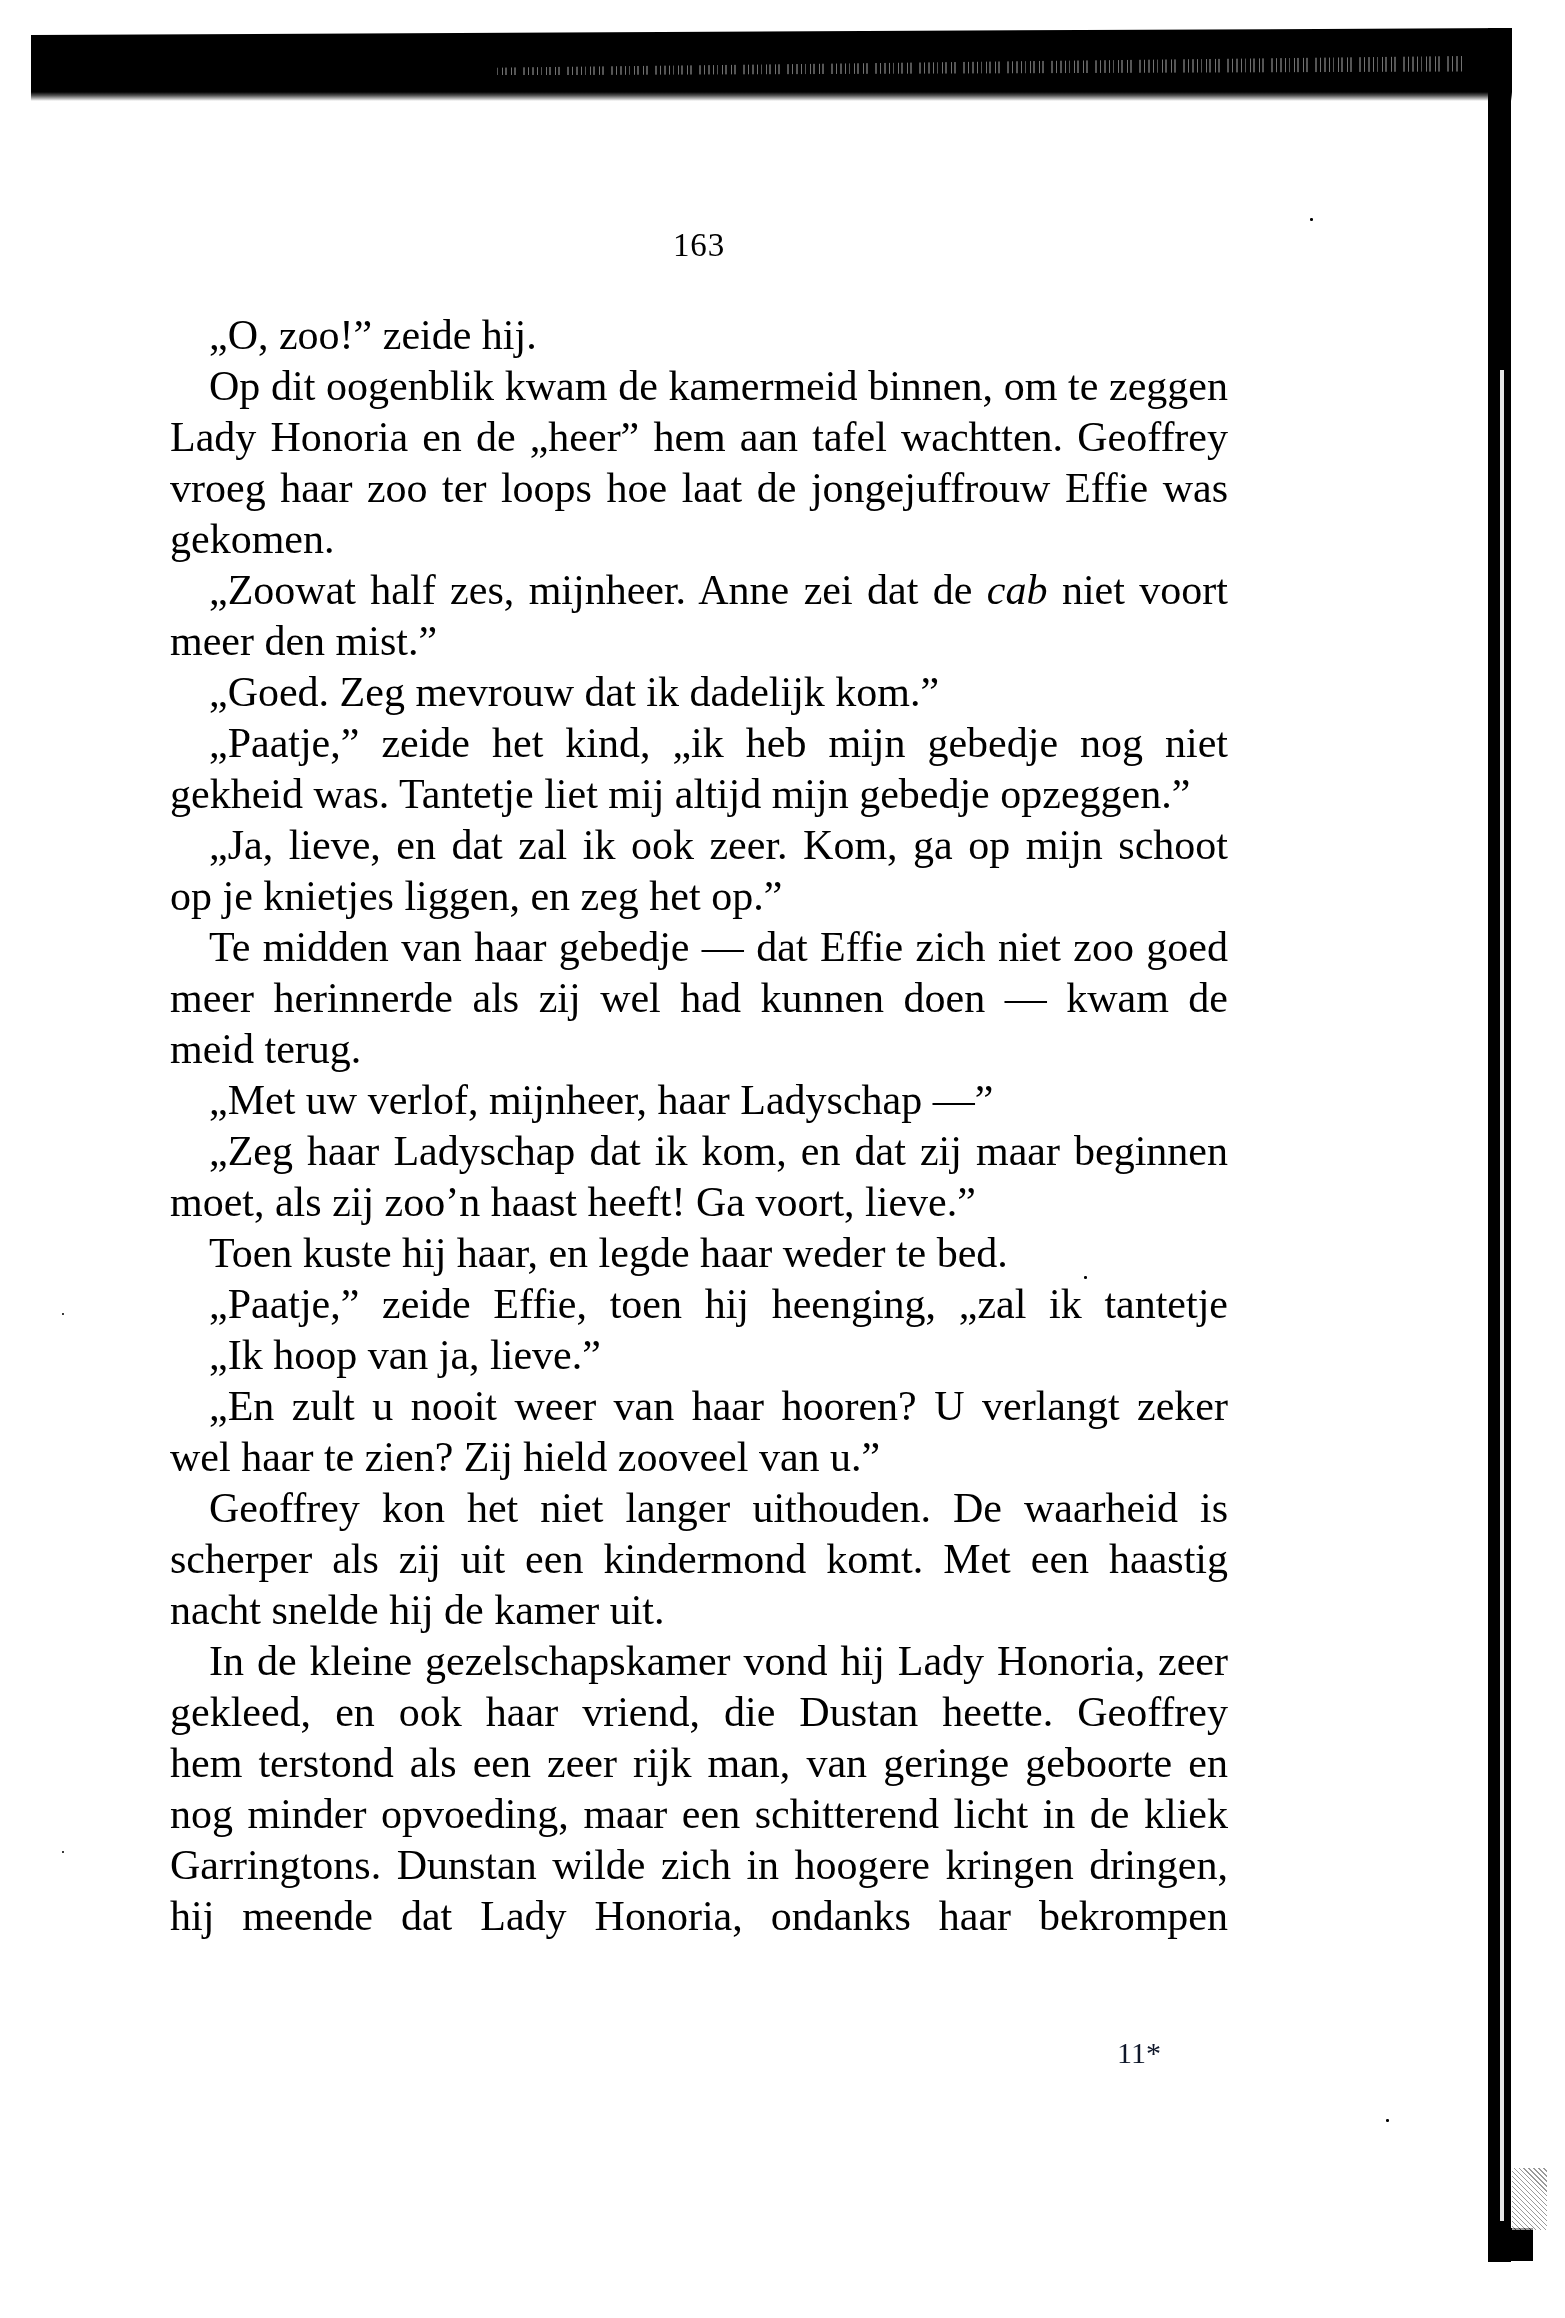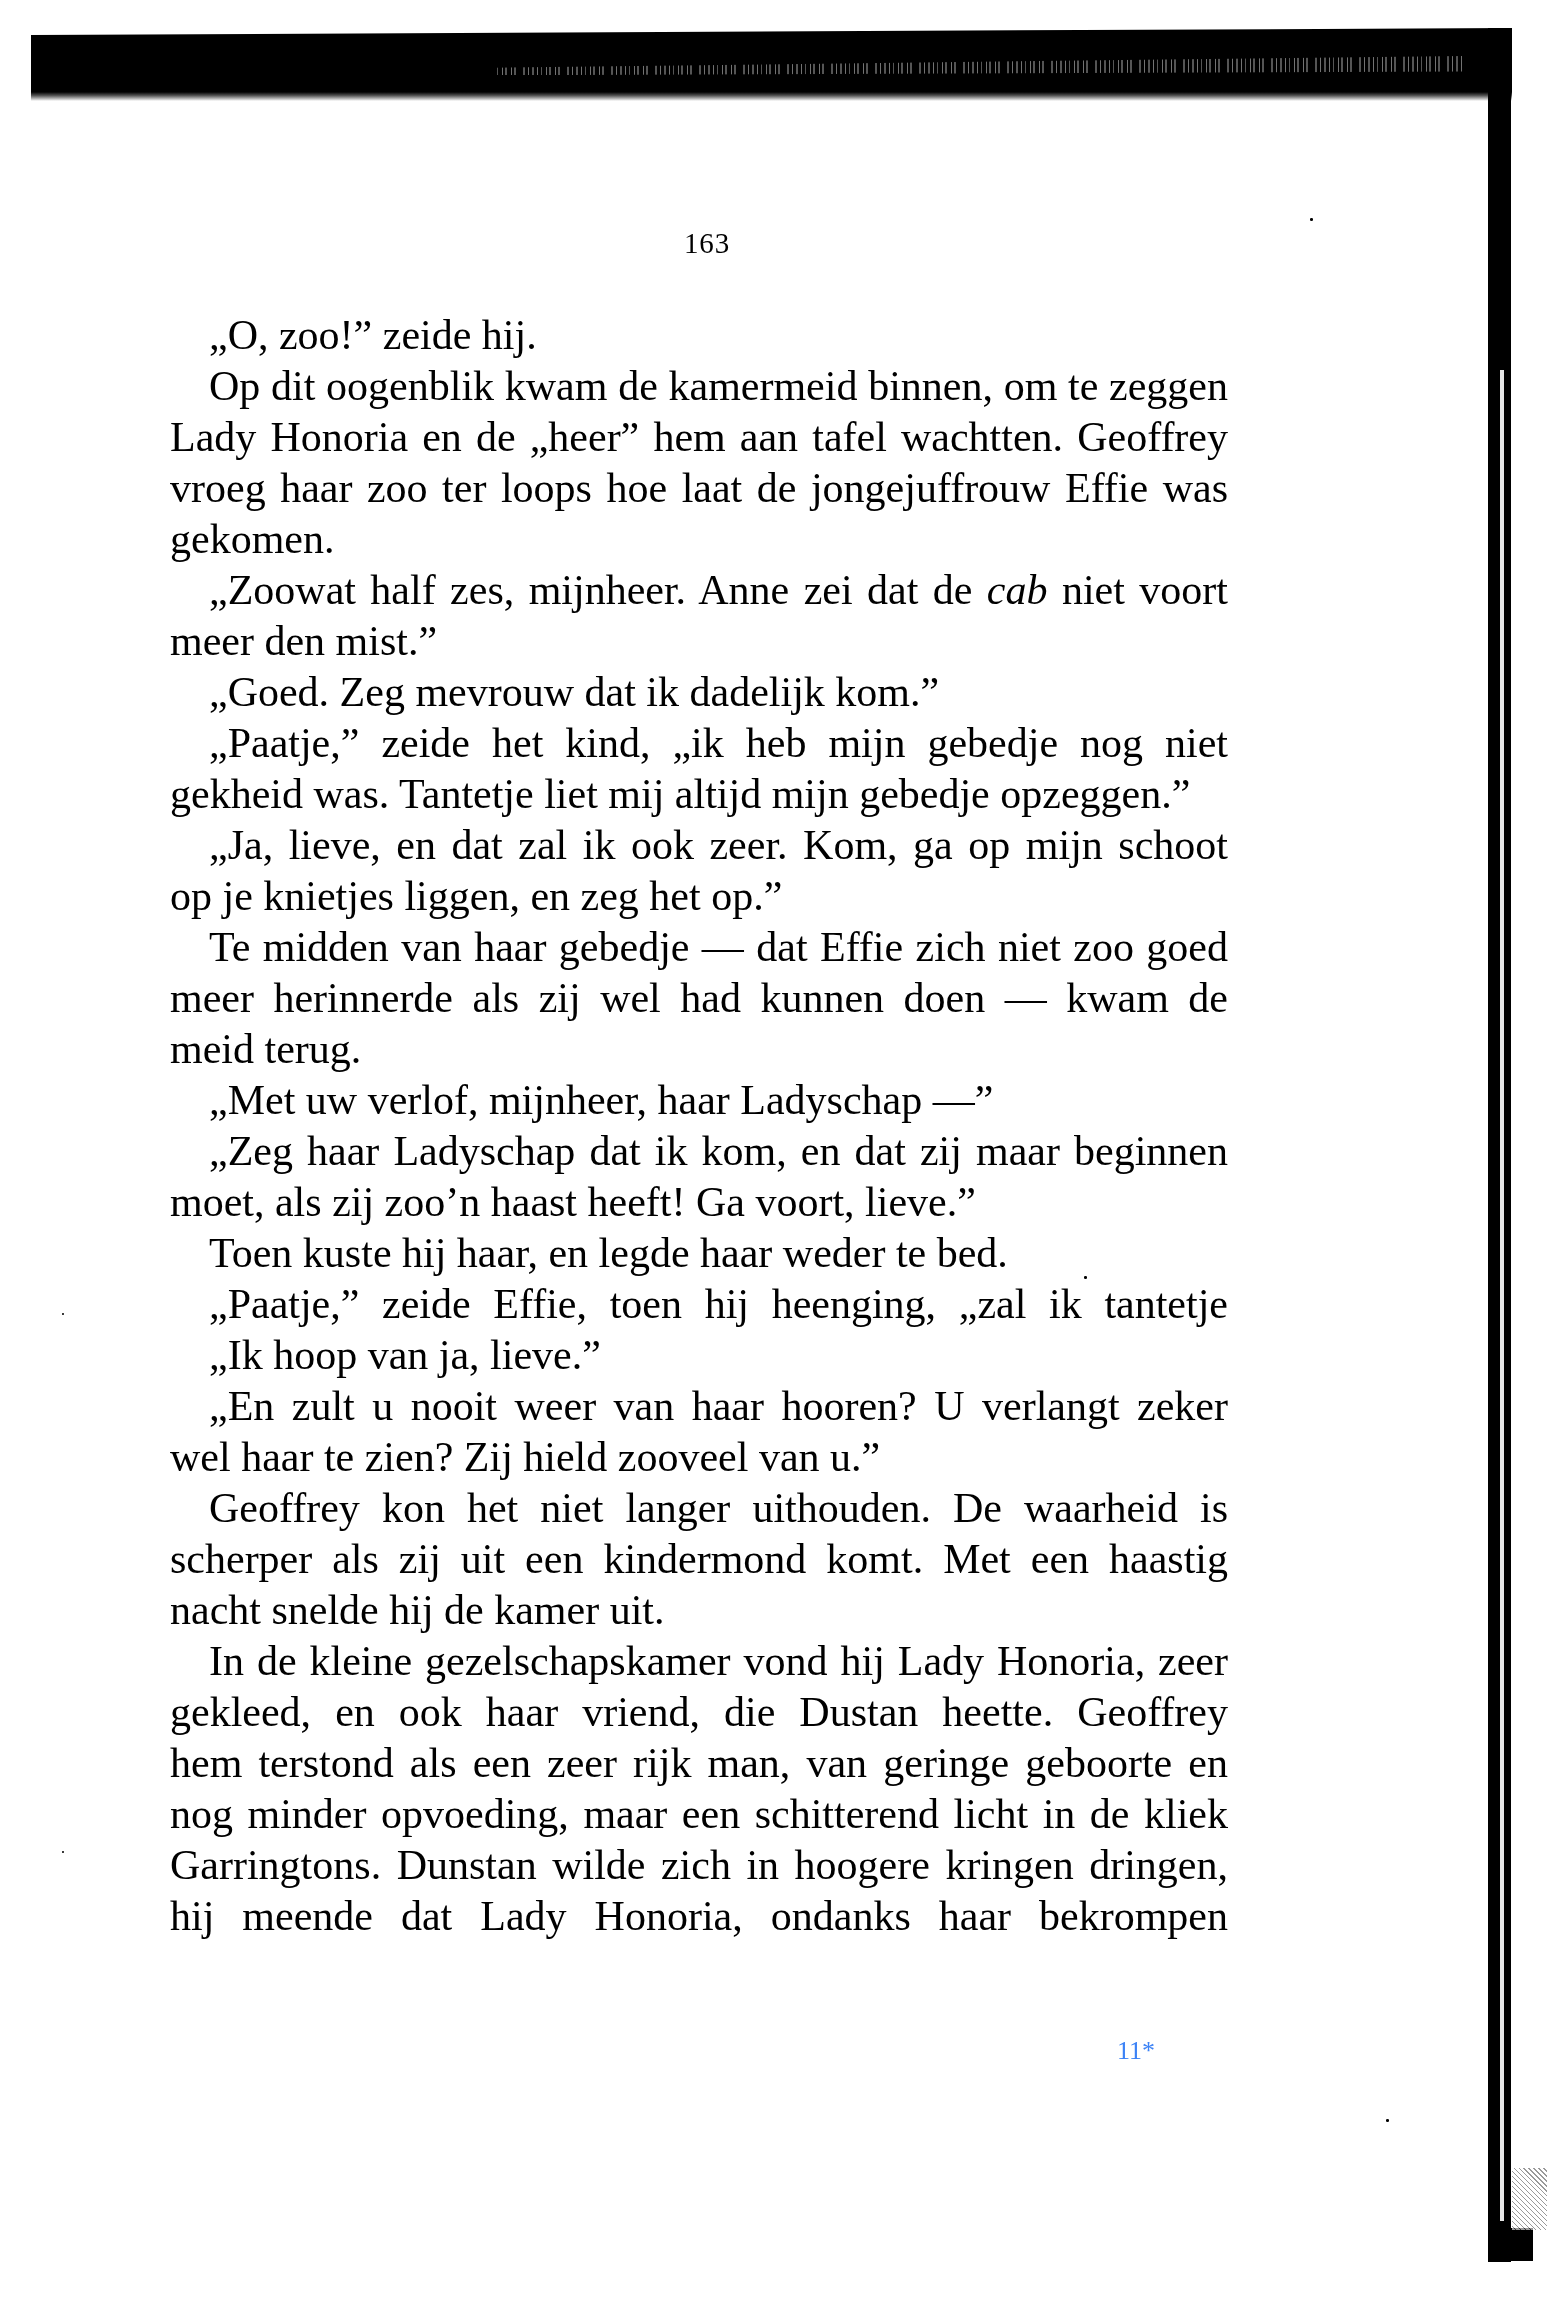--- a/index.html
+++ b/index.html
@@ -10,30 +10,30 @@
     opacity: 0.55; clip-path: polygon(0 60%, 100% 0, 100% 80%, 0 100%); }
   .scan-top-edge { position: absolute; left: 31px; top: 92px; width: 1481px; height: 8.8px;
     background: linear-gradient(180deg, #000 0%, #555 40%, #ffffff 100%); }
   .scan-right { position: absolute; left: 1488px; top: 28px; width: 23px; height: 2234px; background: #000; }
   .scan-right-gap { position: absolute; left: 1500px; top: 370px; width: 4.4px; height: 1851px; background: #fff; opacity: 0.9; }
   .scan-bottom-block { position: absolute; left: 1498px; top: 2228px; width: 35px; height: 33px; background: #000; }
   .scan-right-speckle { position: absolute; left: 1512px; top: 2168px; width: 35px; height: 62px;
     background: repeating-linear-gradient(45deg, #fff 0 2.6px, #555 2.6px 3.5px); opacity: 0.6; }
   .speck { position: absolute; width: 2.6px; height: 2.6px; background: #000; border-radius: 50%; }
 
-  .page-number { position: absolute; left: 8px; width: 1398px; top: 227px; text-align: center;
-    font-family: "Liberation Serif", "DejaVu Serif", serif; font-size: 29px; color: #000; letter-spacing: 0.9px; }
+  .page-number { position: absolute; left: 0; width: 1398px; top: 227px; text-align: center;
+    font-family: "Liberation Serif", "DejaVu Serif", serif; font-size: 33px; color: #000; letter-spacing: 0.9px; }
   .text-block { position: absolute; left: 170px; top: 310px; width: 1058px; }
   .line { font-family: "Liberation Serif", "DejaVu Serif", serif; font-size: 42px; line-height: 51px;
     height: 51px; color: #000; white-space: nowrap; text-align: justify; text-align-last: justify; }
   .line.last { text-align: left; text-align-last: left; }
   .line.indent { padding-left: 39px; }
   .line em { font-style: italic; }
   .signature { position: absolute; left: 1117px; top: 2036px;
-    font-family: "Liberation Serif", "DejaVu Serif", serif; font-size: 26px; color: #3b82f6; }
+    font-family: "Liberation Serif", "DejaVu Serif", serif; font-size: 30px; color: #0f172a; }
 </style>
 </head>
 <body>
 
 <div class="scan-top"></div>
 <div class="scan-top-band"></div>
 <div class="scan-top-edge"></div>
 <div class="scan-right"></div>
 <div class="scan-right-gap"></div>
 <div class="scan-bottom-block"></div>

